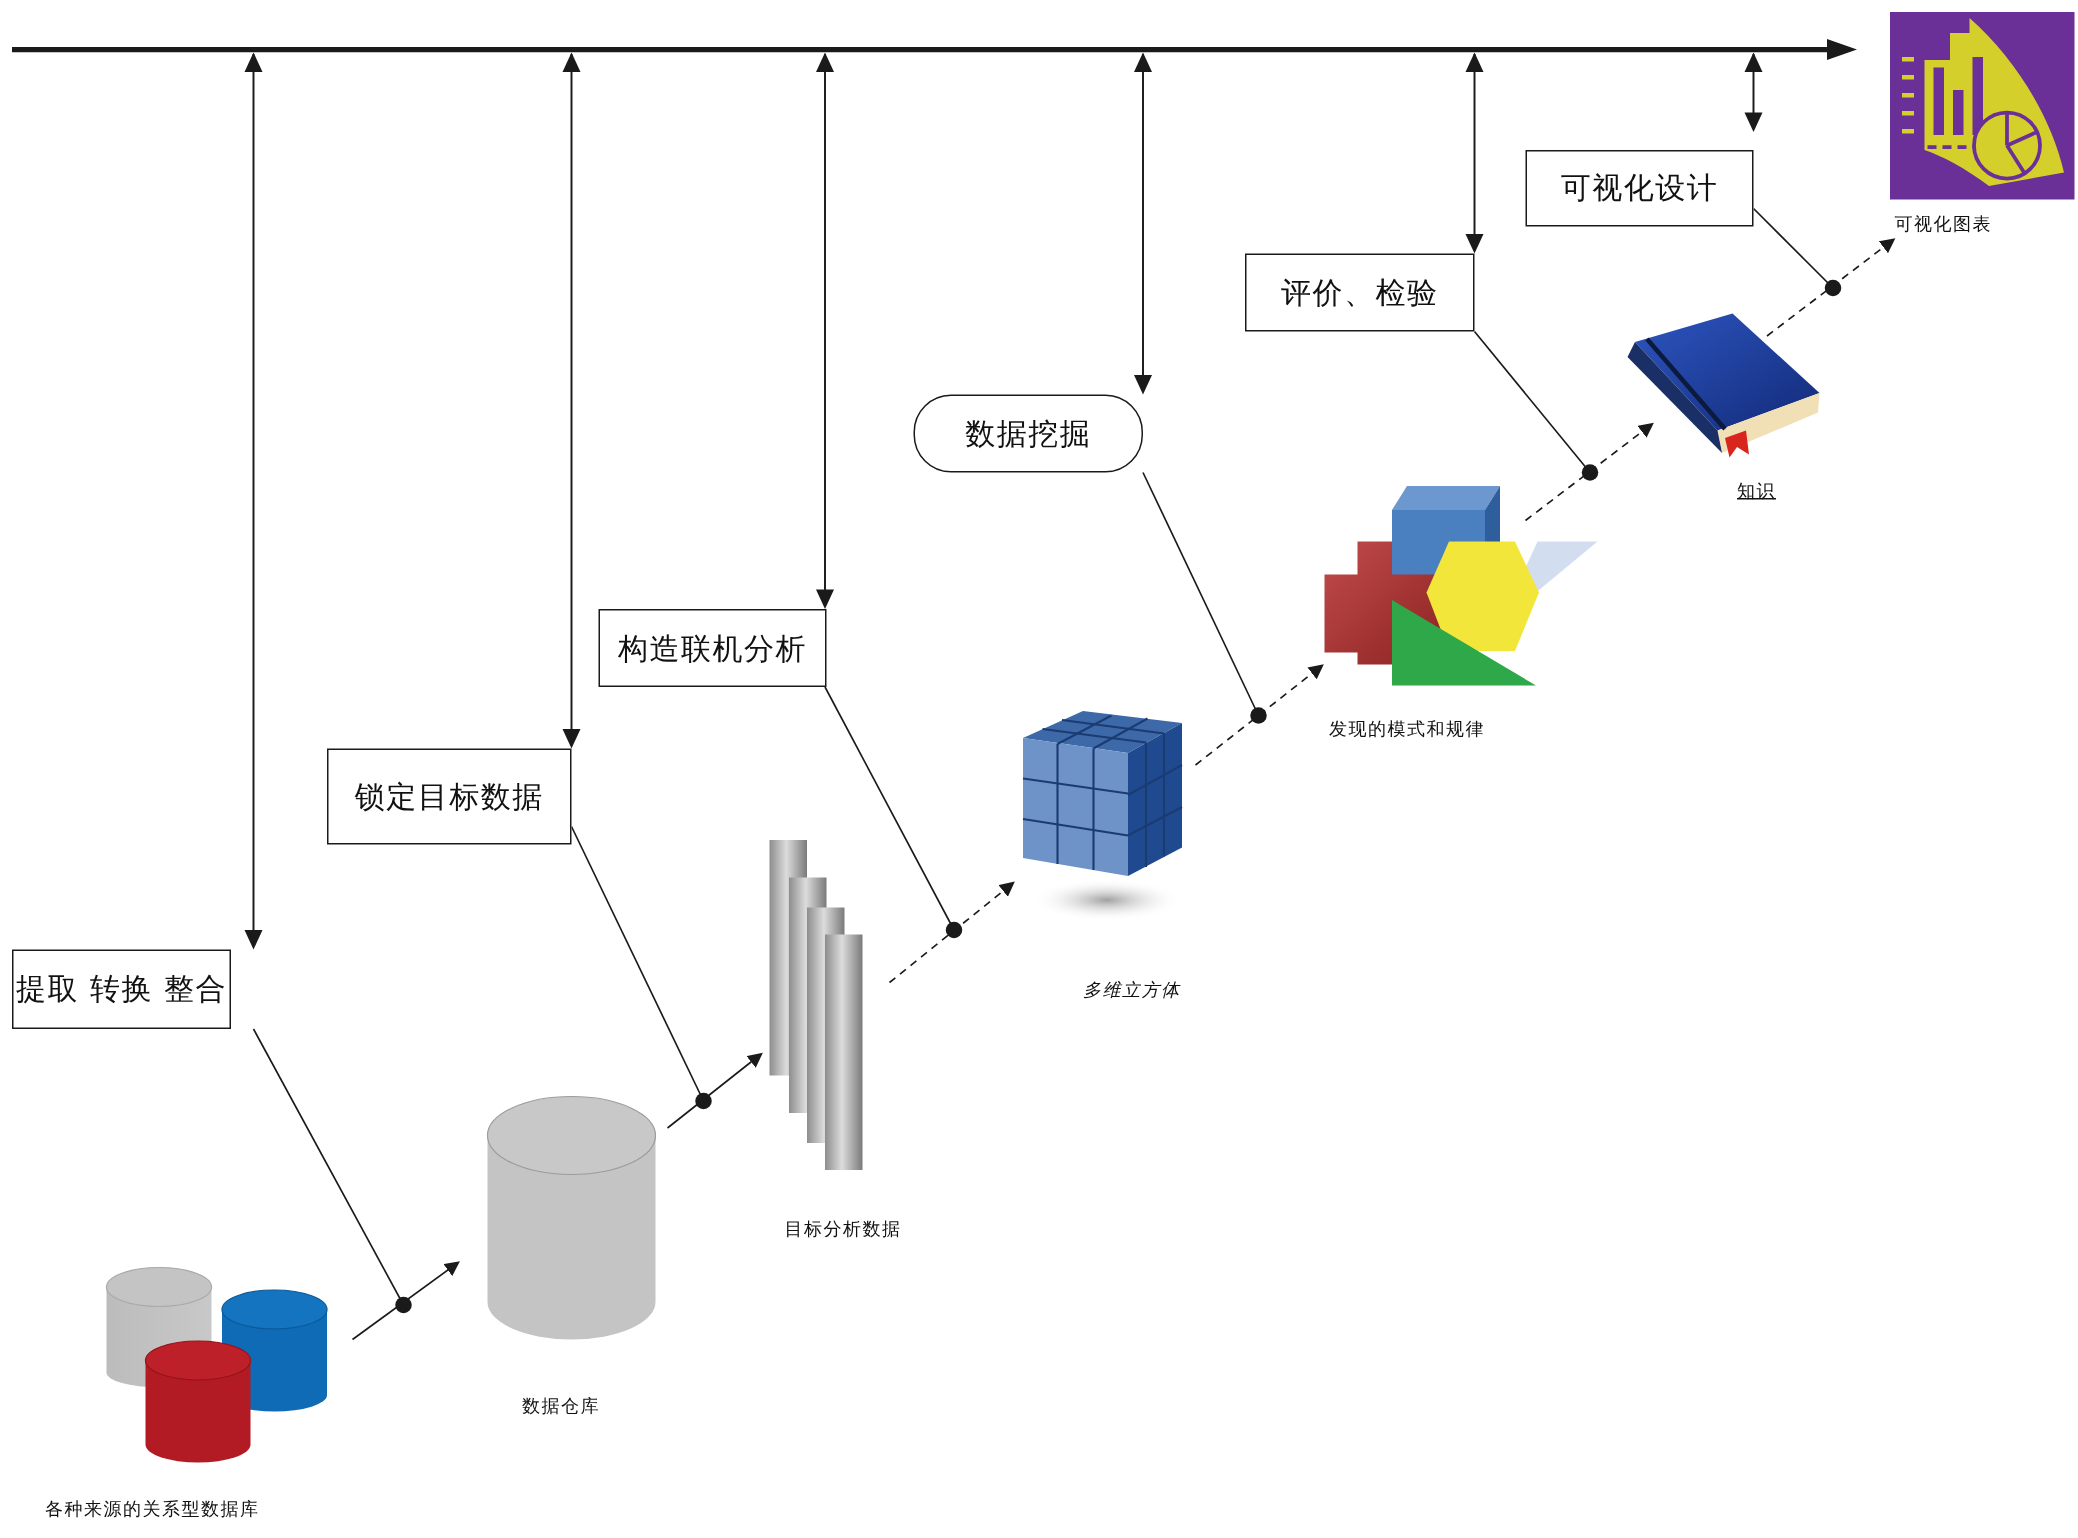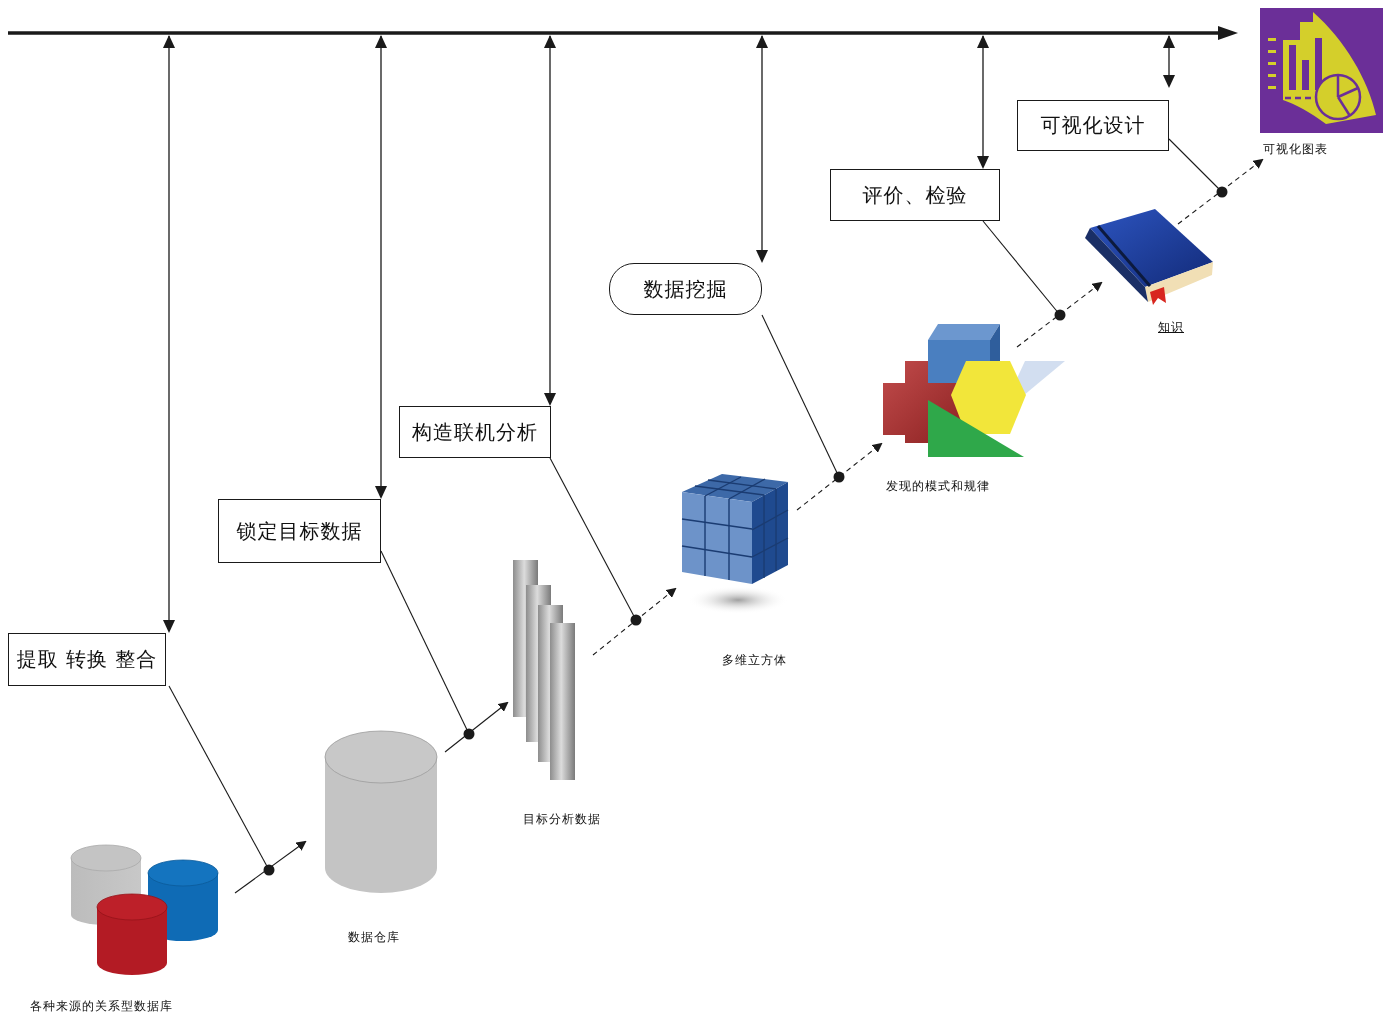--- a/index.html
+++ b/index.html
@@ -202,26 +202,26 @@
     <line x1="1285" y1="98" x2="1322" y2="98" stroke="#6b2f98" stroke-width="2.5" stroke-dasharray="6,4"></line>
     <circle cx="1338" cy="97" r="22" fill="#d4cf2b" stroke="#6b2f98" stroke-width="2.5"></circle>
     <g stroke="#6b2f98" stroke-width="2.5">
       <line x1="1338" y1="97" x2="1338" y2="75"></line>
       <line x1="1338" y1="97" x2="1358" y2="88"></line>
       <line x1="1338" y1="97" x2="1350" y2="116"></line>
     </g>
   </g>
 </svg>
 
-<div class="step-box" style="left:8px;top:633px;width:158px;height:53px;">提取  转换  整合</div>
+<div class="step-box" style="left:8px;top:633px;width:146px;height:53px;">提取  转换  整合</div>
 <div class="step-box" style="left:218px;top:499px;width:163px;height:64px;">锁定目标数据</div>
 <div class="step-box" style="left:399px;top:406px;width:152px;height:52px;">构造联机分析</div>
 <div class="step-box" style="left:609px;top:263px;width:153px;height:52px;border-radius:25px;">数据挖掘</div>
-<div class="step-box" style="left:830px;top:169px;width:170px;height:52px;">评价、检验</div>
+<div class="step-box" style="left:830px;top:169px;width:153px;height:52px;">评价、检验</div>
 <div class="step-box" style="left:1017px;top:88px;width:152px;height:51px;margin-top:12px;">可视化设计</div>
 
 <div class="node-label" style="left:30px;top:998px;">各种来源的关系型数据库</div>
 <div class="node-label" style="left:348px;top:929px;">数据仓库</div>
 <div class="node-label" style="left:495px;top:811px;margin-left:28px;">目标分析数据</div>
-<div class="node-label" style="left:722px;top:652px;">多维立方体</div>
+<div class="node-label" style="left:722px;top:652px;font-style:italic;">多维立方体</div>
 <div class="node-label" style="left:886px;top:478px;">发现的模式和规律</div>
 <div class="node-label" style="left:1158px;top:319px;text-decoration:underline;">知识</div>
 <div class="node-label" style="left:1263px;top:141px;">可视化图表</div>
 
 </body></html>

